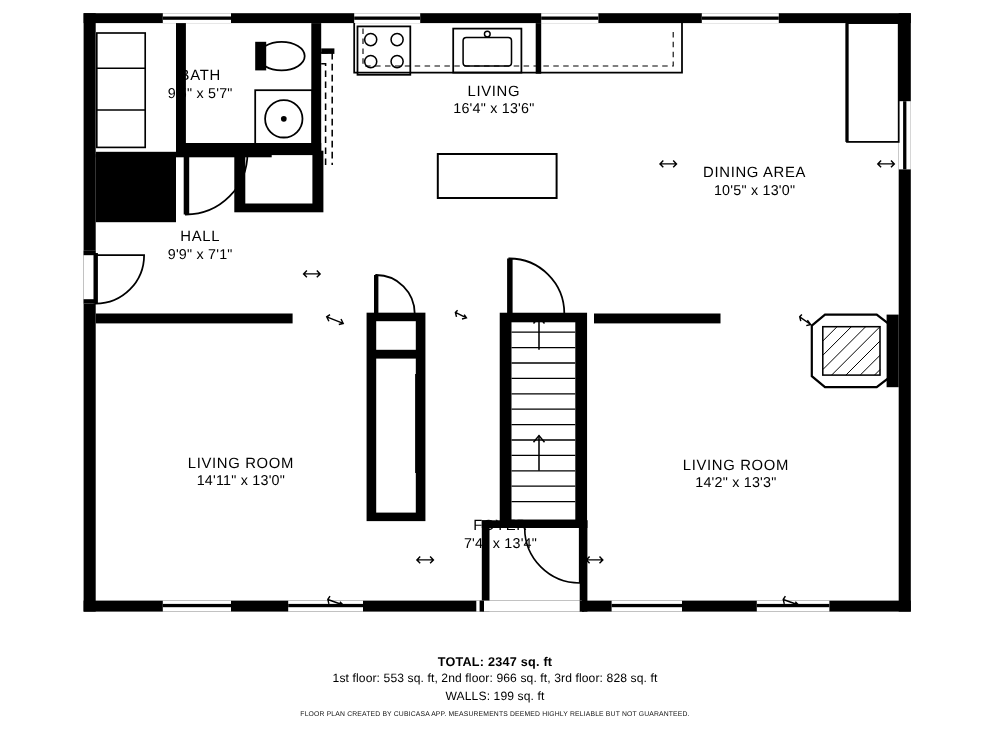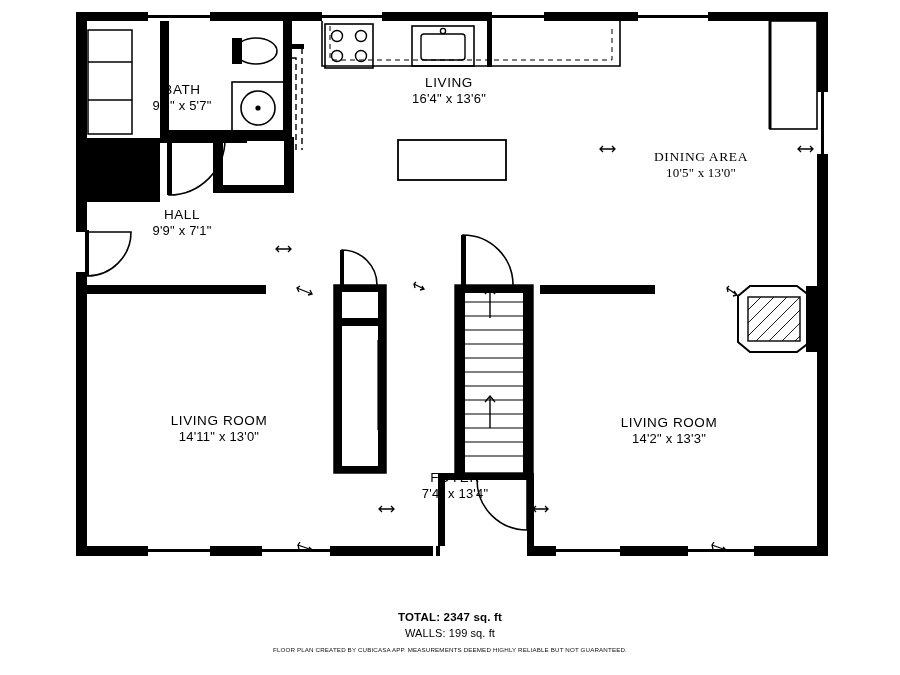--- a/index.html
+++ b/index.html
@@ -283,31 +283,31 @@
     <path d="M 533 509 L 548 509 M 536 506 L 533 509 L 536 512 M 545 506 L 548 509 L 545 512"></path>
 
     <path d="M 298 545 L 312 550 M 300 542 L 298 545 L 299 549 M 309 547 L 312 550 L 308 551"></path>
     <path d="M 712 545 L 726 550 M 714 542 L 712 545 L 713 549 M 723 547 L 726 550 L 722 551"></path>
 
     <path d="M 727 288 L 737 295 M 729 286 L 727 288 L 728 292 M 734 291 L 737 295 L 733 296"></path>
   </g>
 
 </svg>
 
-<div class="room-label" style="left:182px; top:60px;margin-top:21px;">
+<div class="room-label" style="left:182px; top:60px;">
   <div class="rm-name">BATH</div>
   <div class="rm-dims">9'5" x 5'7"</div>
 </div>
 
 <div class="room-label" style="left:449px; top:74px;">
   <div class="rm-name">LIVING</div>
   <div class="rm-dims">16'4" x 13'6"</div>
 </div>
 
-<div class="room-label" style="left:701px; top:148px;font-family:Liberation Serif, serif;">
+<div class="room-label" style="left:686px; top:148px;">
   <div class="rm-name">DINING AREA</div>
   <div class="rm-dims">10'5" x 13'0"</div>
 </div>
 
 <div class="room-label" style="left:182px; top:206px;">
   <div class="rm-name">HALL</div>
   <div class="rm-dims">9'9" x 7'1"</div>
 </div>
 
 <div class="room-label" style="left:219px; top:412px;">
@@ -320,15 +320,16 @@
   <div class="rm-dims">14'2" x 13'3"</div>
 </div>
 
 <div class="room-label" style="left:455px; top:469px;text-align:center;">
   <div class="rm-name">FOYER</div>
   <div class="rm-dims">7'4" x 13'4"</div>
 </div>
 
 <div class="footer">
   <div class="f-total">TOTAL: 2347 sq. ft</div>
+  <div class="f-line">1st floor: 553 sq. ft, 2nd floor: 966 sq. ft, 3rd floor: 828 sq. ft</div>
   <div class="f-line">WALLS: 199 sq. ft</div>
   <div class="f-disclaimer">FLOOR PLAN CREATED BY CUBICASA APP. MEASUREMENTS DEEMED HIGHLY RELIABLE BUT NOT GUARANTEED.</div>
 </div>
 
 </body></html>

